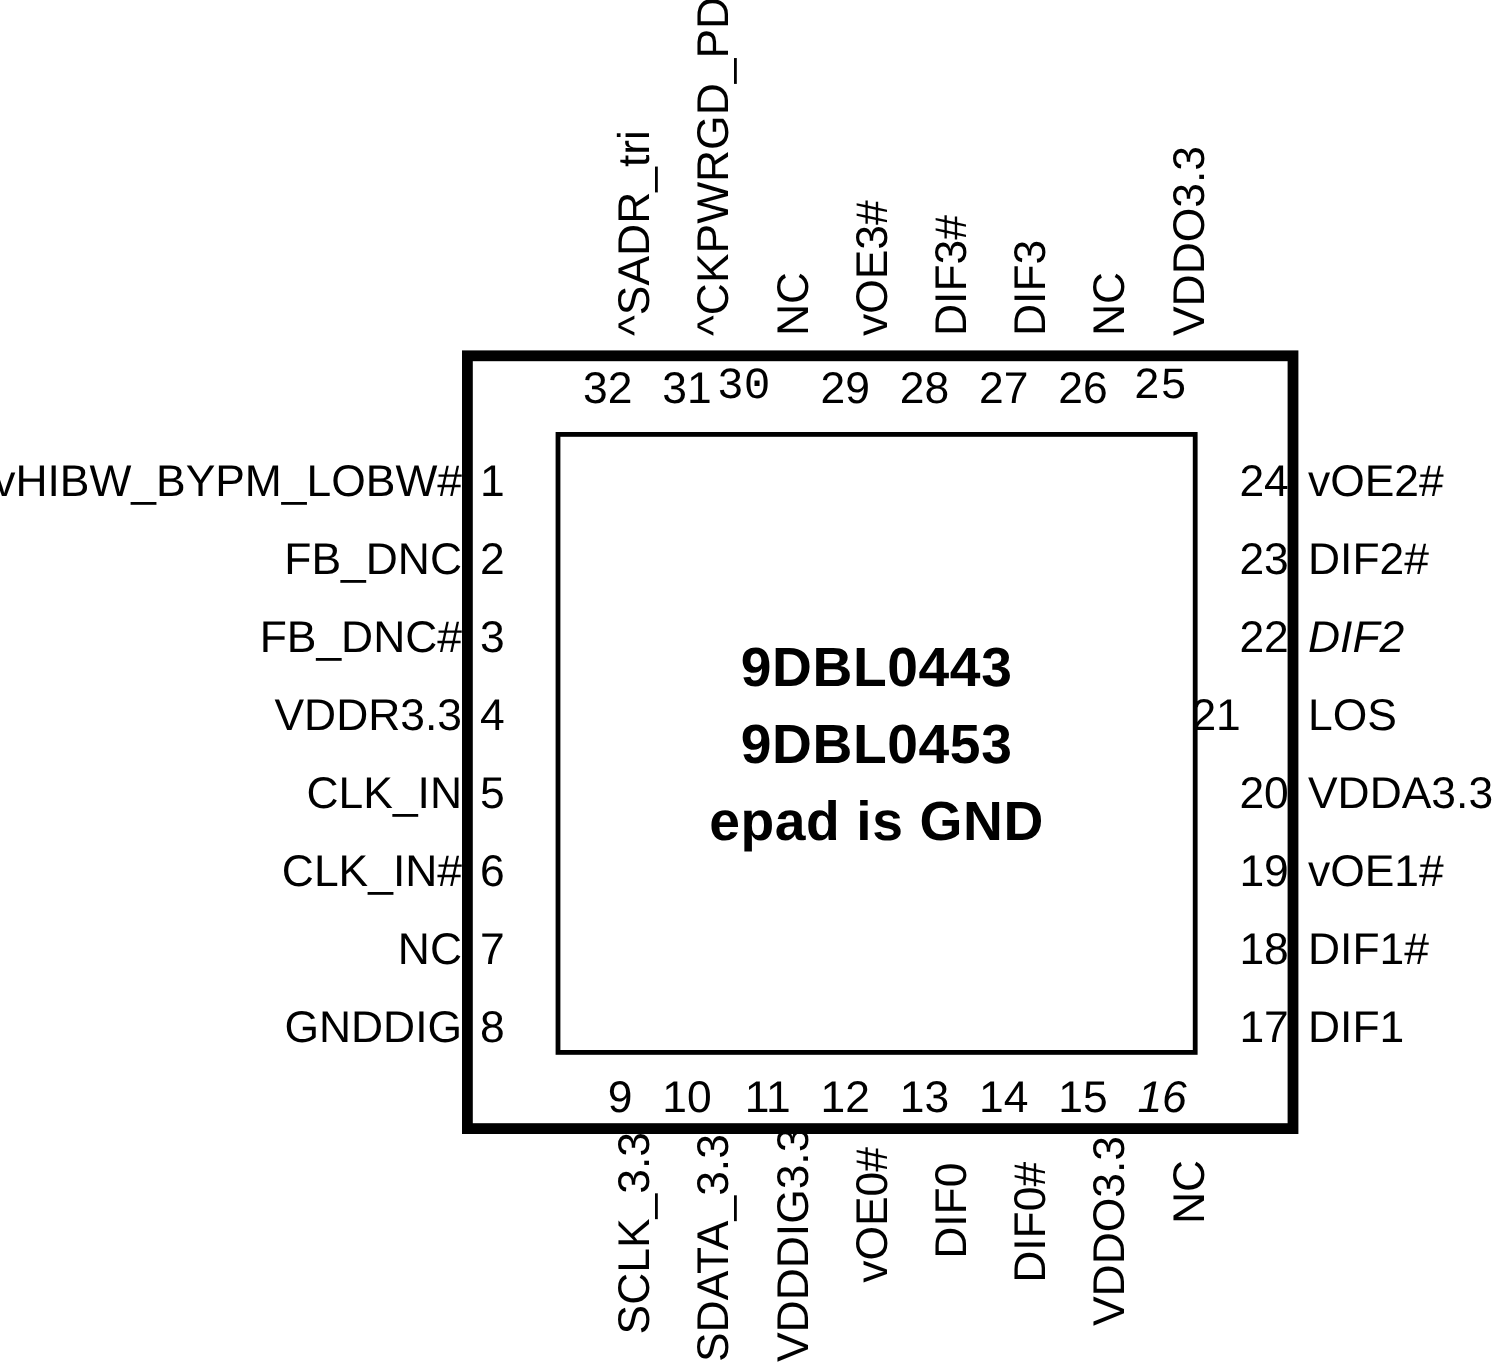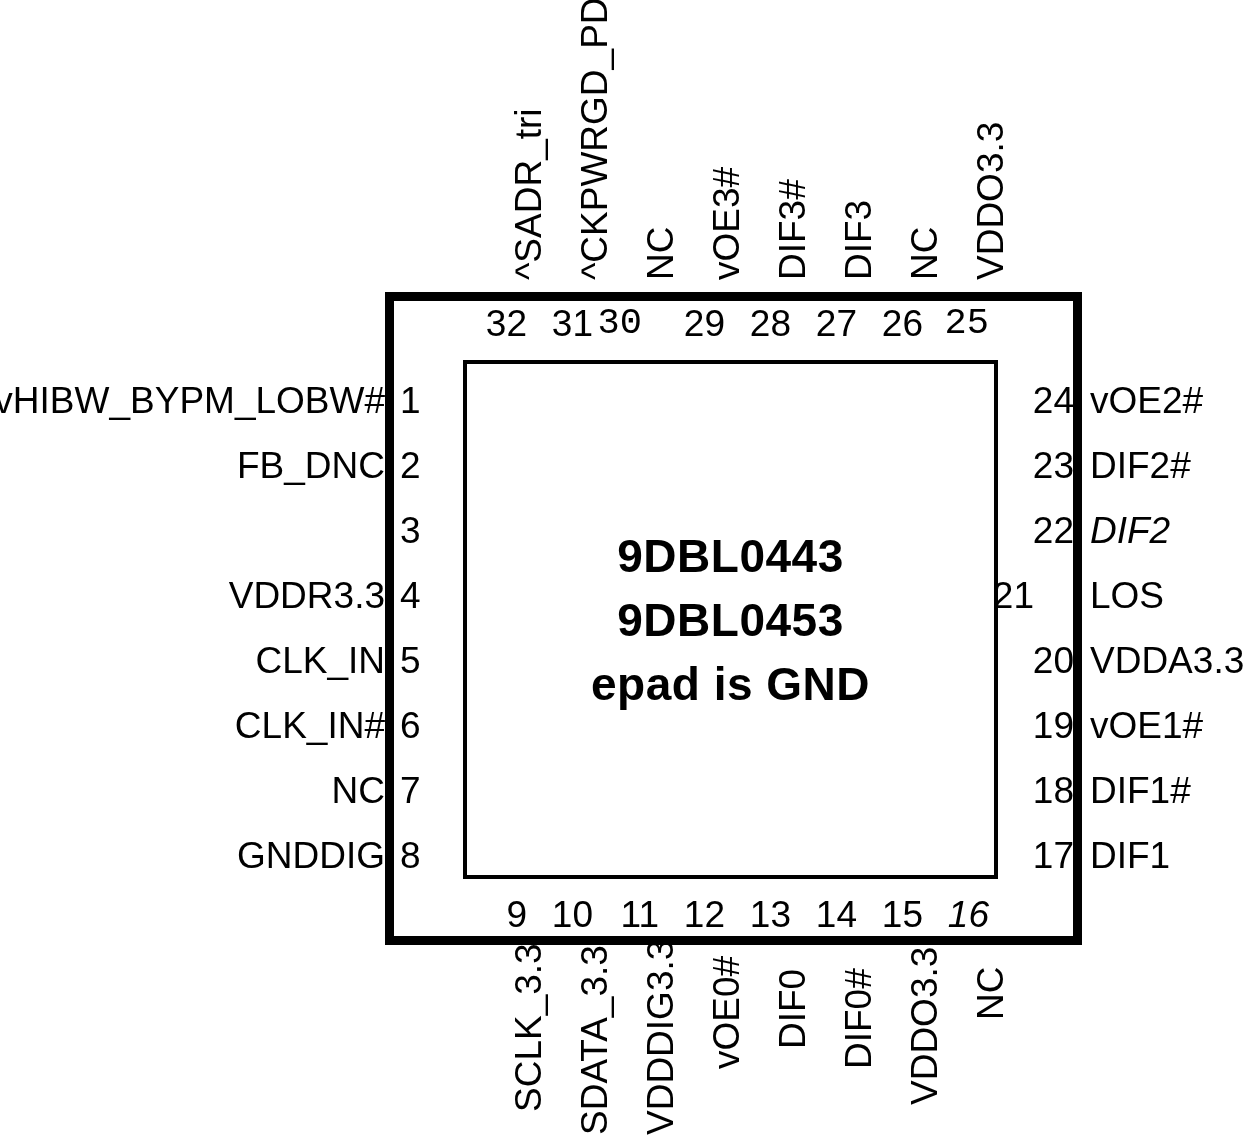--- a/index.html
+++ b/index.html
@@ -147,20 +147,21 @@
 
   <div class="pin-num top" style="left:929px; top:305px;font-family:Liberation Mono, monospace;">25</div>
   <div class="vlabel" style="left:972px; top:280px;">VDDO3.3</div>
 
   <div class="side-label left" style="top:382px;">^vHIBW_BYPM_LOBW#</div>
   <div class="pin-num left" style="left:400px; top:382px;">1</div>
 
   <div class="side-label left" style="top:447px;">FB_DNC</div>
   <div class="pin-num left" style="left:400px; top:447px;">2</div>
 
+  <div class="side-label left" style="top:512px;">FB_DNC#</div>
   <div class="pin-num left" style="left:400px; top:512px;">3</div>
 
   <div class="side-label left" style="top:577px;">VDDR3.3</div>
   <div class="pin-num left" style="left:400px; top:577px;">4</div>
 
   <div class="side-label left" style="top:642px;">CLK_IN</div>
   <div class="pin-num left" style="left:400px; top:642px;">5</div>
 
   <div class="side-label left" style="top:707px;">CLK_IN#</div>
   <div class="pin-num left" style="left:400px; top:707px;">6</div>

